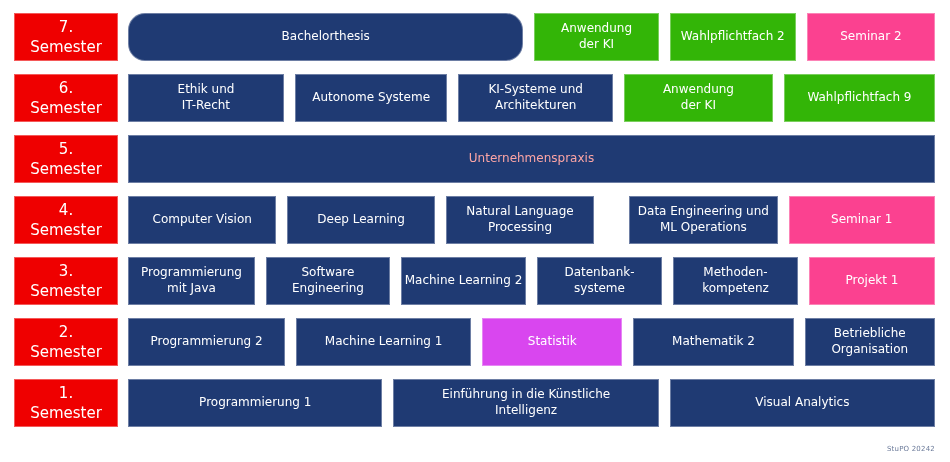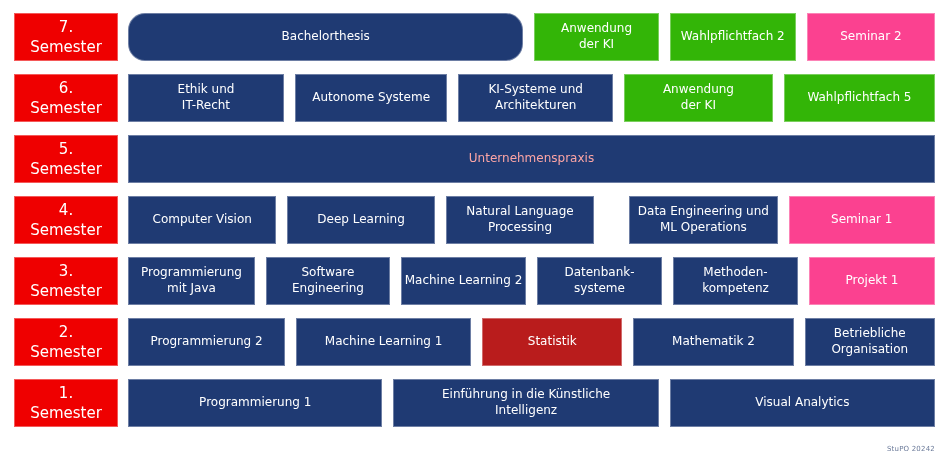--- a/index.html
+++ b/index.html
@@ -90,21 +90,21 @@
         <span>Semester</span>
       </div>
       <div class="courses">
         <div class="course" style="background: rgb(31, 58, 115); flex-grow: 129; color: rgb(255, 255, 255);">Ethik und
 IT-Recht</div>
         <div class="course" style="background: rgb(31, 58, 115); flex-grow: 126; color: rgb(255, 255, 255);">Autonome Systeme</div>
         <div class="course" style="background: rgb(31, 58, 115); flex-grow: 128; color: rgb(255, 255, 255);">KI-Systeme und
 Architekturen</div>
         <div class="course" style="background: rgb(51, 181, 7); flex-grow: 123; color: rgb(255, 255, 255);">Anwendung
 der KI</div>
-        <div class="course" style="background: rgb(51, 181, 7); flex-grow: 125; color: rgb(255, 255, 255);">Wahlpflichtfach 5</div>
+        <div class="course" style="background: rgb(51, 181, 7); flex-grow: 125; color: rgb(255, 255, 255);">Wahlpflichtfach 9</div>
       </div>
     </div>
     <div class="row">
       <div class="sem-badge" style="background: rgb(239, 0, 0);">
         <span>5.</span>
         <span>Semester</span>
       </div>
       <div class="courses">
         <div class="course" style="background: rgb(31, 58, 115); flex-grow: 807; color: #fca5a5;">Unternehmenspraxis</div>
       </div>
@@ -143,21 +143,21 @@
       </div>
     </div>
     <div class="row">
       <div class="sem-badge" style="background: rgb(239, 0, 0);">
         <span>2.</span>
         <span>Semester</span>
       </div>
       <div class="courses">
         <div class="course" style="background: rgb(31, 58, 115); flex-grow: 157; color: rgb(255, 255, 255);">Programmierung 2</div>
         <div class="course" style="background: rgb(31, 58, 115); flex-grow: 175; color: rgb(255, 255, 255);">Machine Learning 1</div>
-        <div class="course" style="background: #b91c1c; flex-grow: 140; color: rgb(255, 255, 255); text-align: right;">Statistik</div>
+        <div class="course" style="background: #d946ef; flex-grow: 140; color: rgb(255, 255, 255); text-align: right;">Statistik</div>
         <div class="course" style="background: rgb(31, 58, 115); flex-grow: 160; color: rgb(255, 255, 255);">Mathematik 2</div>
         <div class="course" style="background: rgb(31, 58, 115); flex-grow: 130; color: rgb(255, 255, 255);">Betriebliche
 Organisation</div>
       </div>
     </div>
     <div class="row">
       <div class="sem-badge" style="background: rgb(239, 0, 0);">
         <span>1.</span>
         <span>Semester</span>
       </div>

